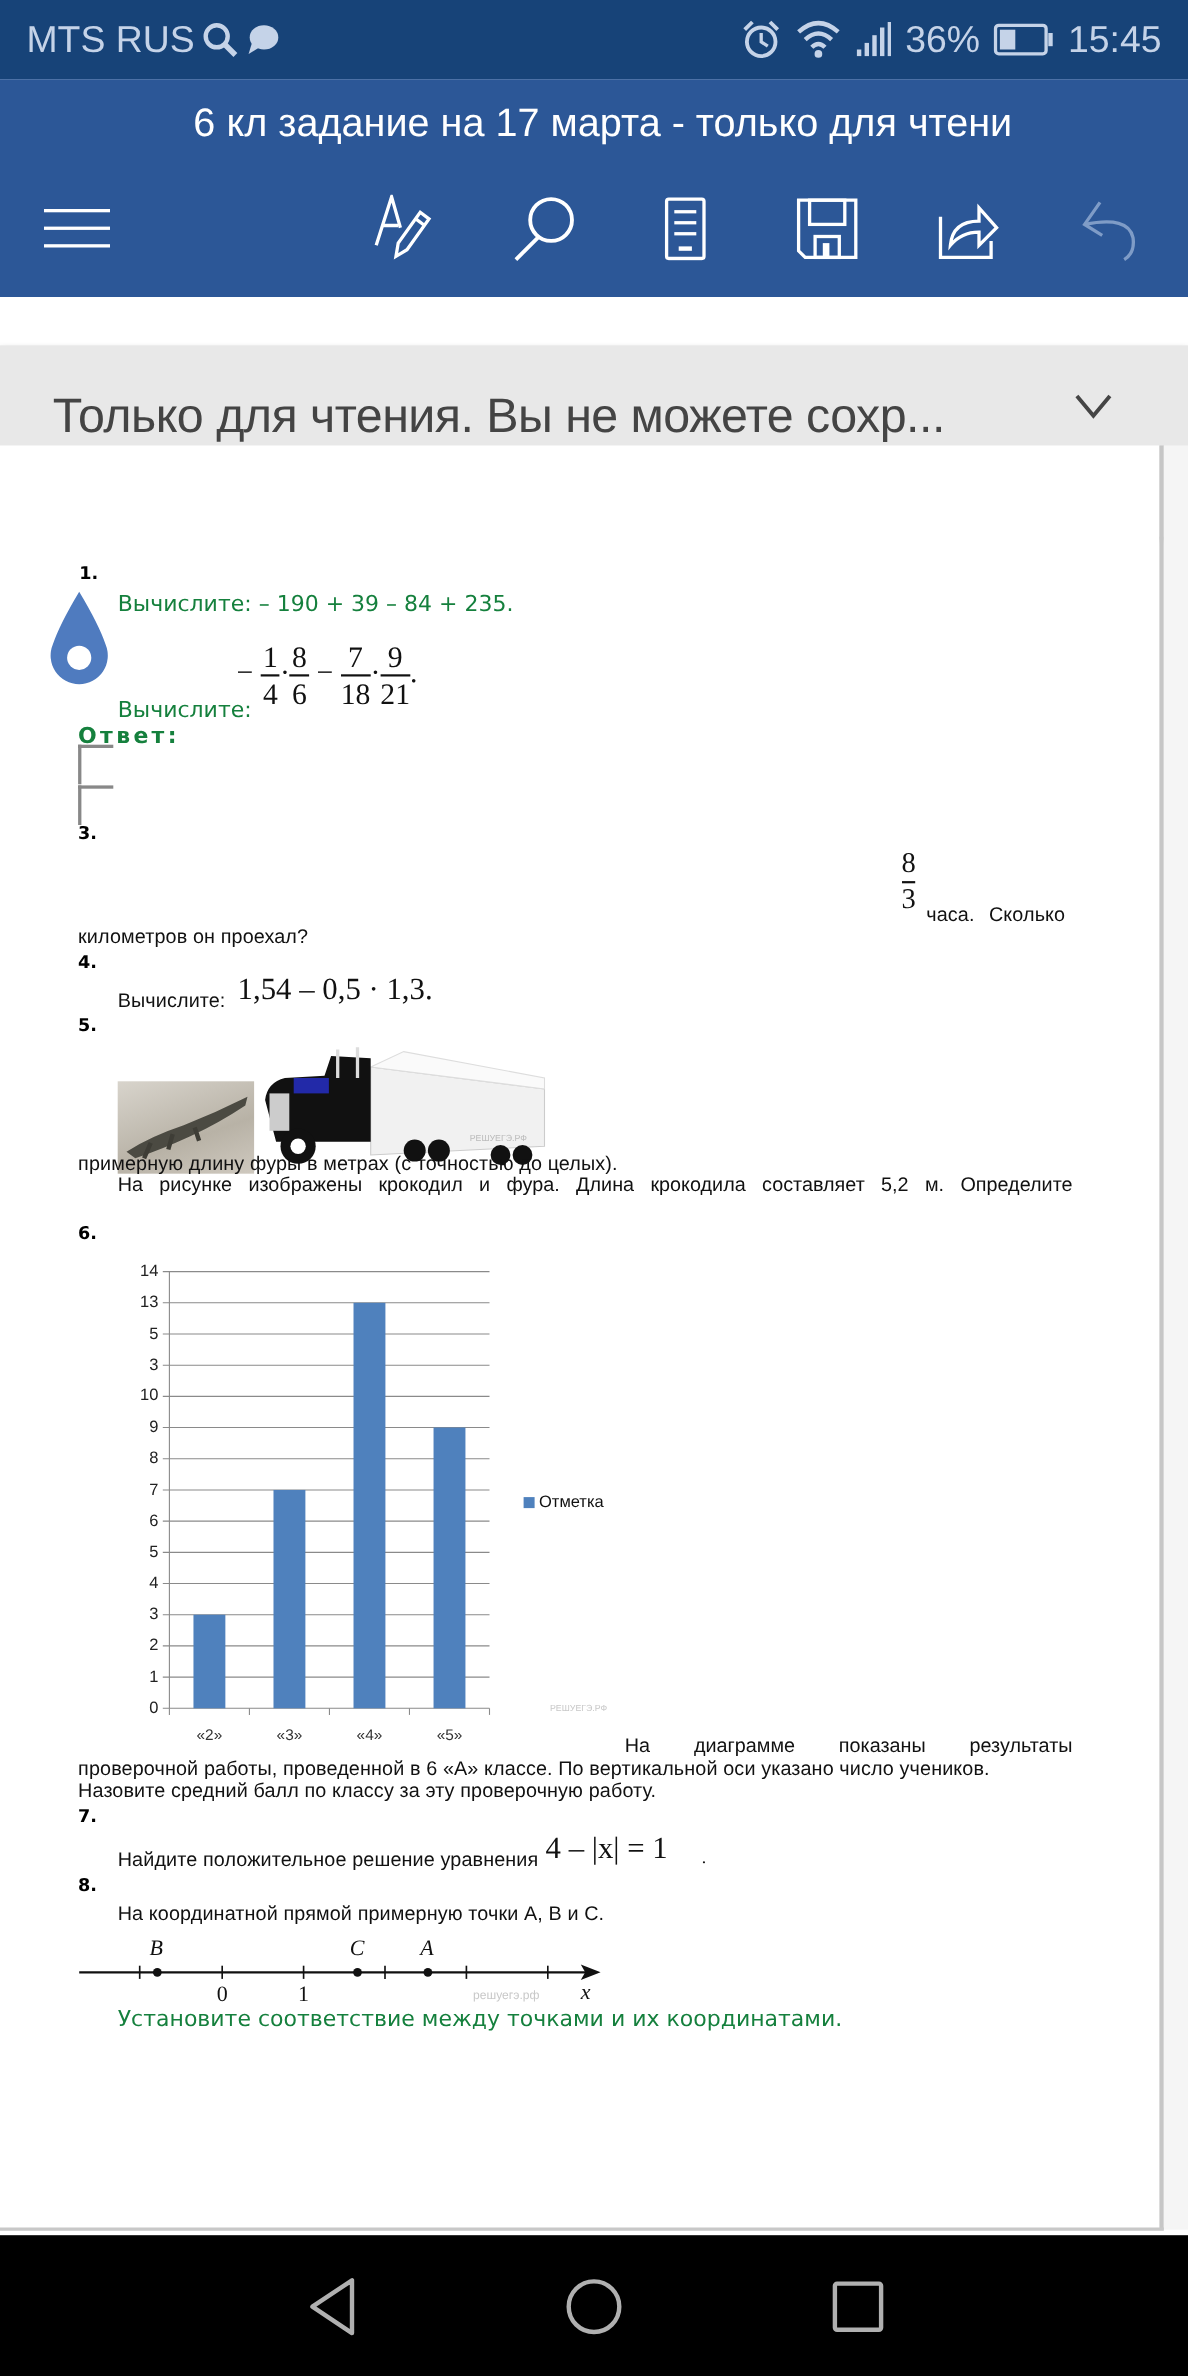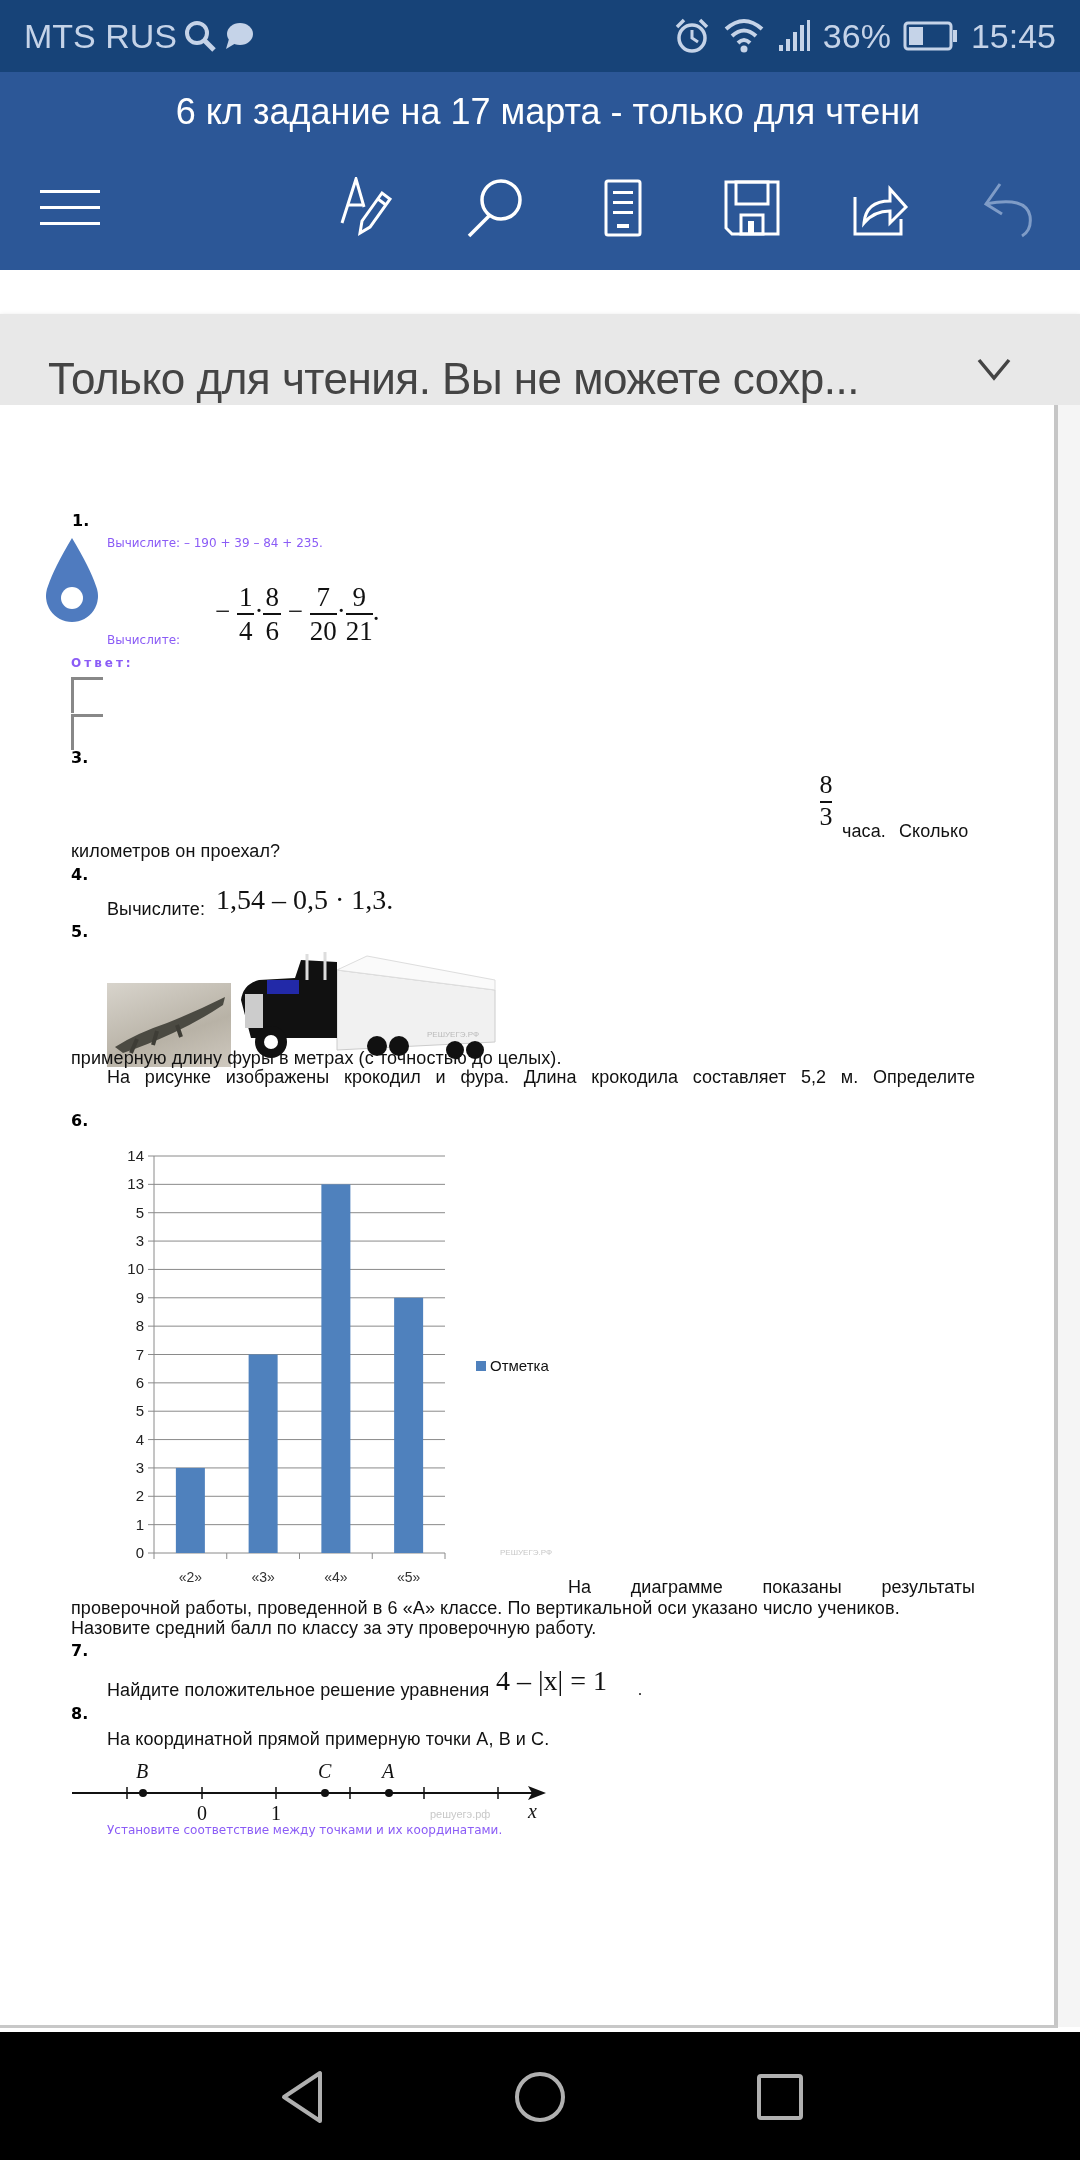--- a/index.html
+++ b/index.html
@@ -26,21 +26,21 @@
     box-shadow: 0 3px 6px rgba(0,0,0,0.25); margin-top: 44px; }
   .banner-text { position: absolute; left: 48px; top: 40px; font-family: "Liberation Sans", sans-serif; font-size: 44px; color: #444; letter-spacing: -0.5px; }
   .banner-chevron { position: absolute; left: 976px; top: 40px; width: 44px; height: 50px; }
 
   
   .doc { position: absolute; left: 0; top: 405px; width: 1054px; height: 1622px; background: #fff; overflow: hidden; }
   .scrollbar { position: absolute; left: 1054px; top: 405px; width: 4px; height: 1622px; background: #c6c6c6; }
   .gutter { position: absolute; left: 1058px; top: 405px; width: 22px; height: 1622px; background: #f5f5f5; }
   .doc-bottom { position: absolute; left: 0; top: 2025px; width: 1058px; height: 3px; background: #c8c8c8; }
 
-  .t { position: absolute; font-family: "DejaVu Sans", sans-serif; font-size: 12px; color: #8b5cf6; white-space: nowrap; }
+  .t { position: absolute; font-family: "DejaVu Sans", sans-serif; font-size: 20px; color: #15803d; white-space: nowrap; }
   .cn { position: absolute; font-family: "Liberation Sans", sans-serif; font-size: 18px; color: #111; white-space: nowrap; letter-spacing: 0.1px; }
   .num { position: absolute; font-family: "DejaVu Sans", sans-serif; font-weight: bold; font-size: 16px; color: #000; }
   .math { position: absolute; font-family: "Liberation Serif", serif; color: #111; white-space: nowrap; }
   .frac { display: inline-block; text-align: center; vertical-align: middle; }
   .frac .n { display: block; border-bottom: 2px solid #111; padding: 0 2px; line-height: 32px; }
   .frac .d { display: block; line-height: 32px; }
   .justify { position: absolute; font-family: "Liberation Sans", sans-serif; font-size: 18px; color: #111; text-align: justify; text-align-last: justify; }
 
   
   .ansbox { position: absolute; width: 32px; height: 36px; border-left: 3px solid #888; border-top: 3px solid #888; background: #fff; }
@@ -183,21 +183,21 @@
         <path d="M28 2 Q10 32 4 50 A26 26 0 1 0 52 50 Q46 32 28 2 Z" fill="#4f7bbf"></path>
         <circle cx="28" cy="62" r="11" fill="#fff"></circle>
       </svg>
   </div>
 
   <div class="t" style="left:107px; top:228px;">Вычислите:</div>
   <div class="math" style="left:215px; top:176px; font-size:27px;">
     <span>−</span>
     <span class="frac"><span class="n">1</span><span class="d">4</span></span><span>·</span><span class="frac"><span class="n">8</span><span class="d">6</span></span>
     <span>−</span>
-    <span class="frac"><span class="n">7</span><span class="d">20</span></span><span>·</span><span class="frac"><span class="n">9</span><span class="d">21</span></span><span>.</span>
+    <span class="frac"><span class="n">7</span><span class="d">18</span></span><span>·</span><span class="frac"><span class="n">9</span><span class="d">21</span></span><span>.</span>
   </div>
   <div class="t" style="left:71px; top:251px; letter-spacing:3px;font-weight:bold;">Ответ:</div>
   <div class="ansbox" style="left:71px; top:272px;"></div>
   <div class="ansbox" style="left:71px; top:309px;"></div>
 
   <div class="num" style="left:71px; top:343px;">3.</div>
   <div class="math" style="left:815px; top:366px; font-size:26px; text-align:center; width:22px;">
     <div style="line-height:28px;">8</div>
     <div style="width:12px; height:2px; background:#111; margin:2px auto 0;"></div>
     <div style="line-height:28px;">3</div>

